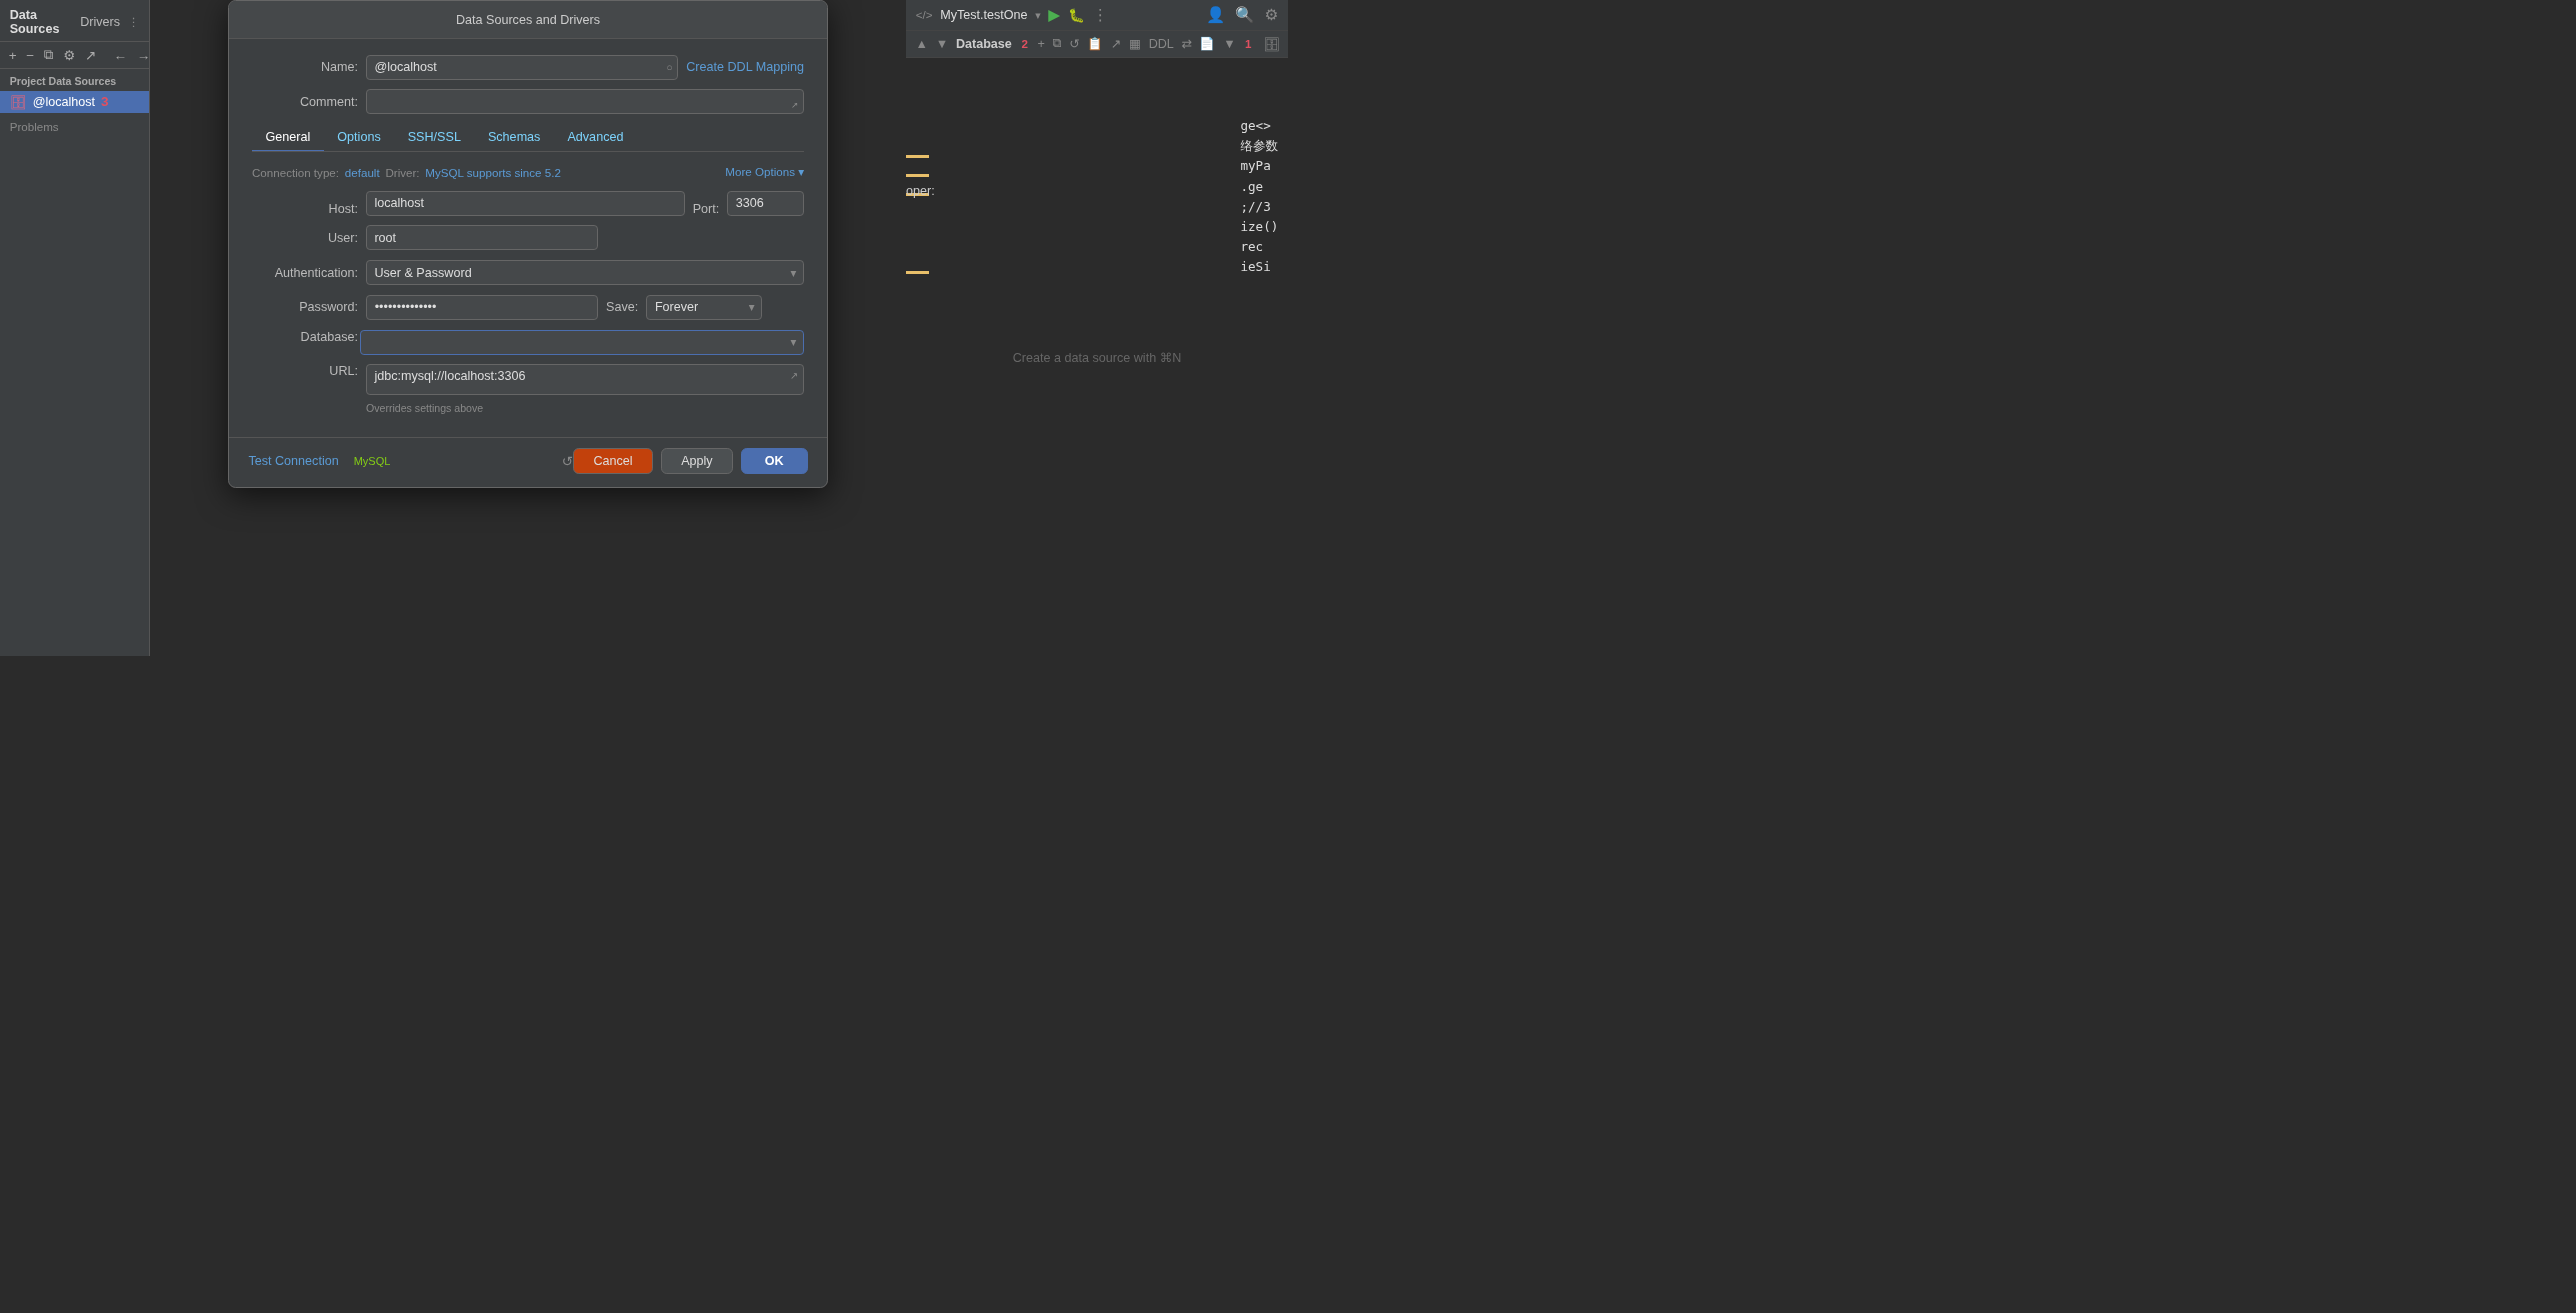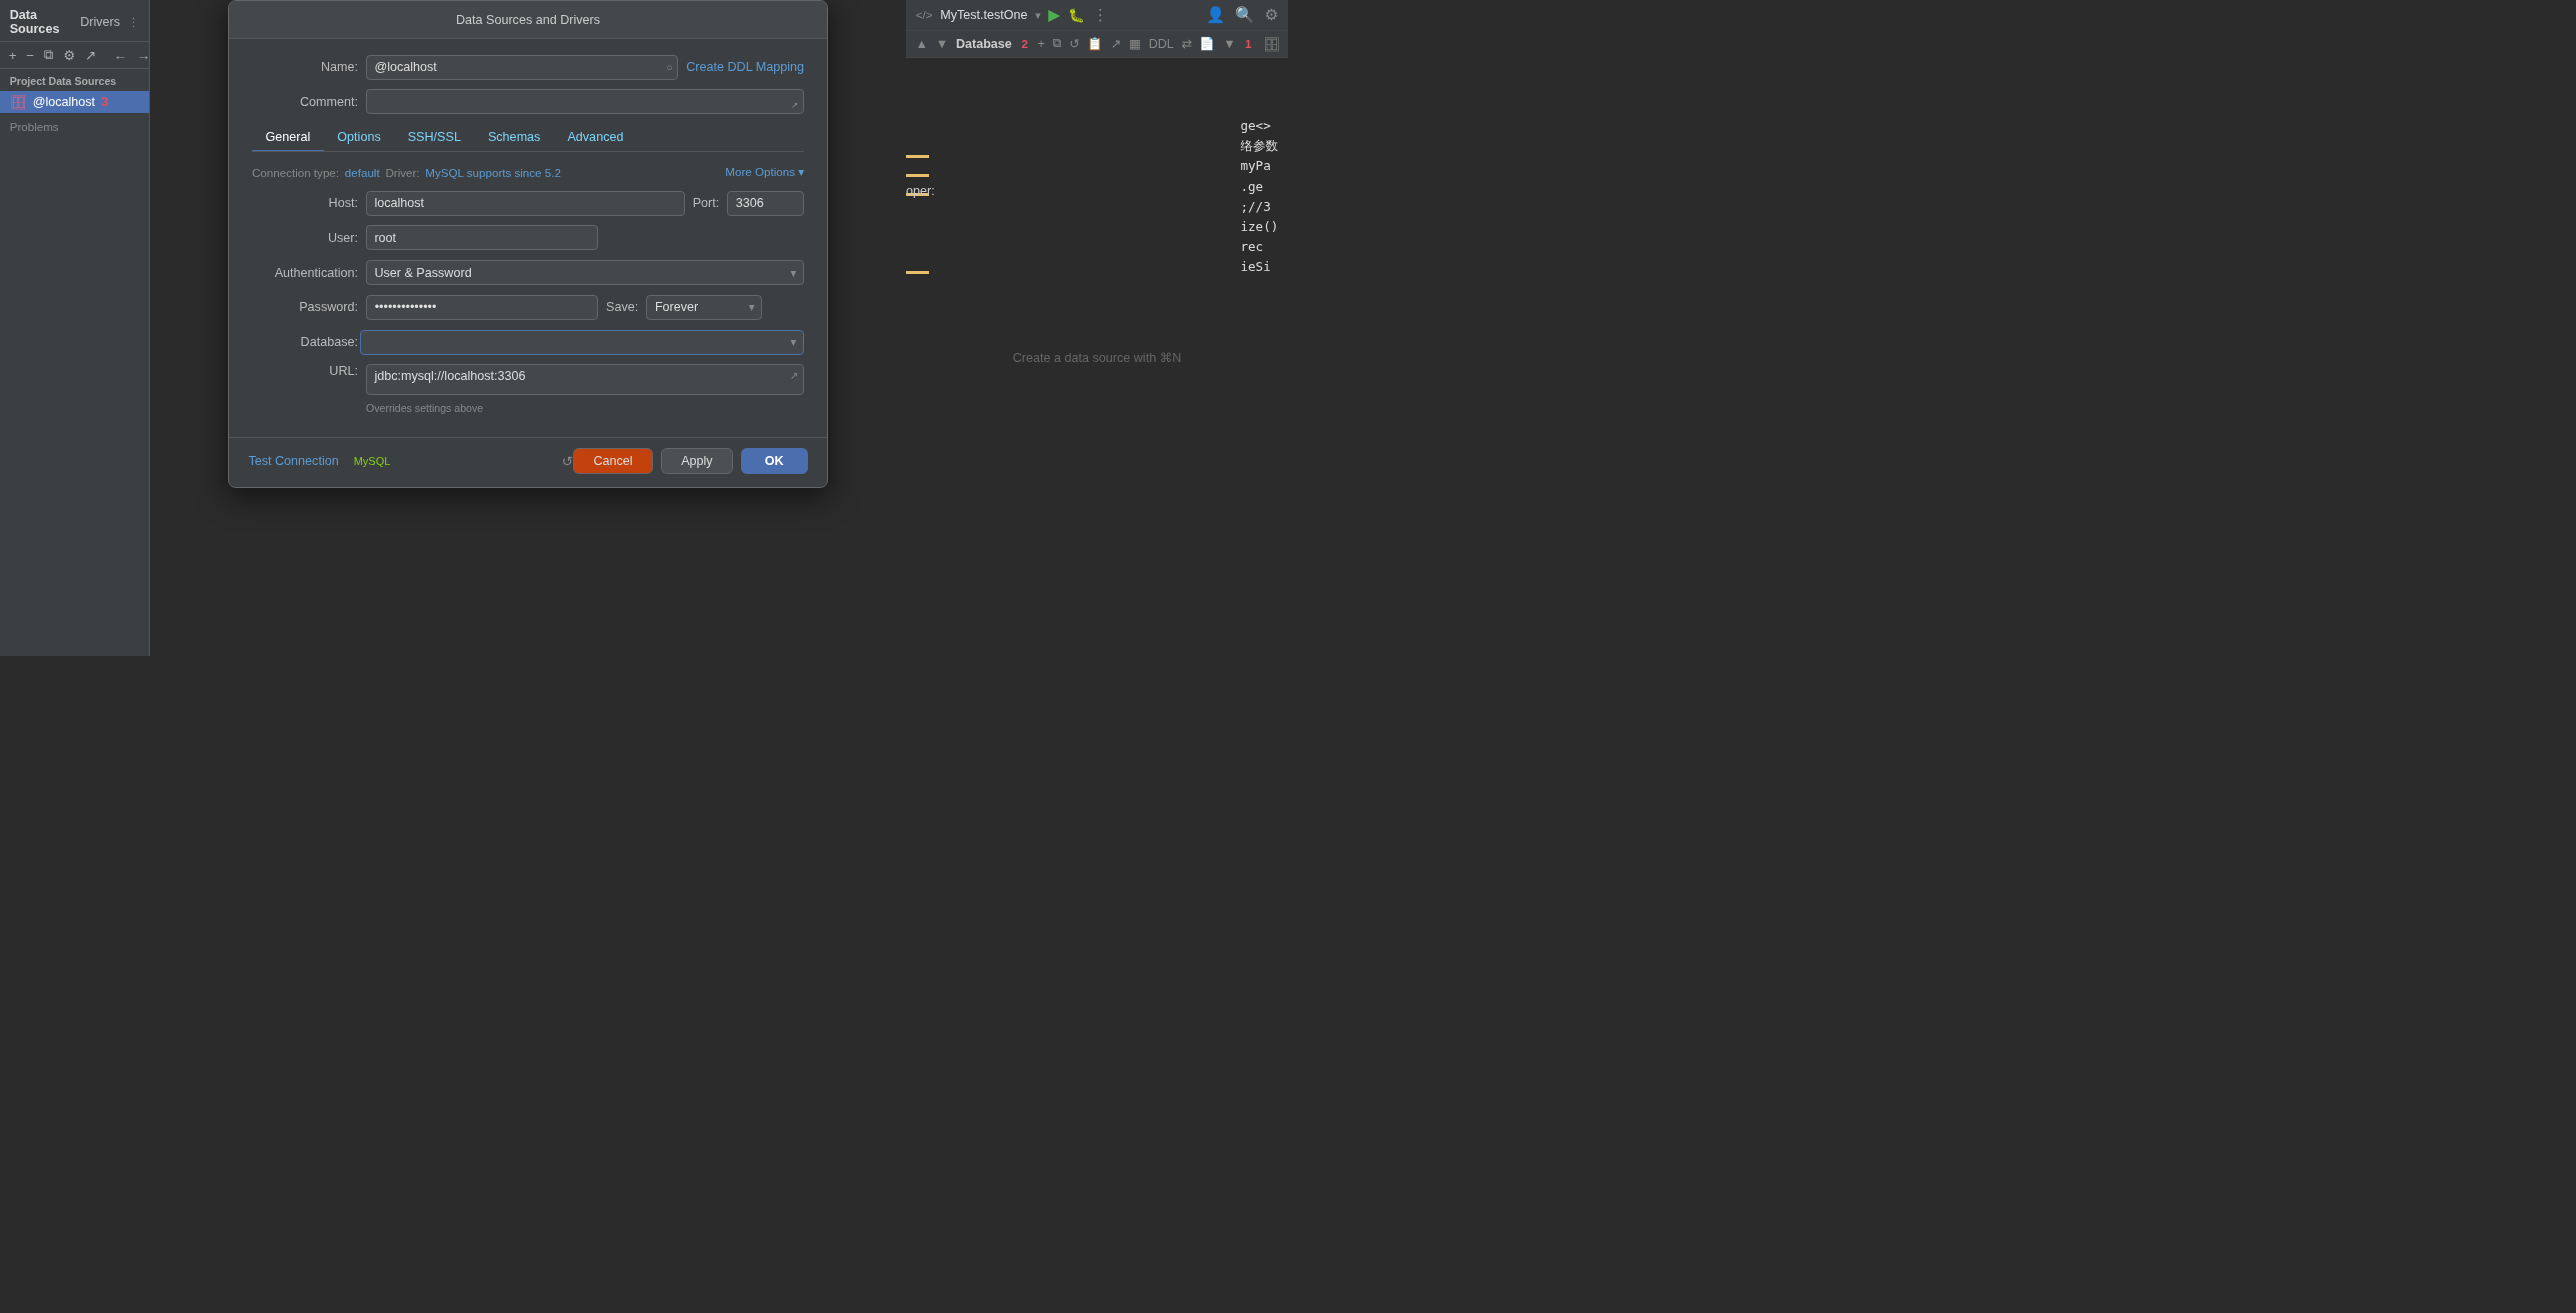--- a/index.html
+++ b/index.html
@@ -205,21 +205,21 @@
 
     .more-options {
       margin-left: auto;
       color: #5b9bd5;
       cursor: pointer;
       font-size: 11.6px;
     }
 
     .host-port-row {
       display: flex;
-      align-items: center;
+      align-items: flex-end;
       gap: 7.7px;
       margin-bottom: 9.7px;
     }
 
     .host-input {
       flex: 1;
       background: #45484a;
       border: 1px solid #666;
       border-radius: 3.9px;
       color: #ddd;
@@ -298,21 +298,21 @@
       right: 7.7px;
       top: 50%;
       transform: translateY(-50%);
       color: #888;
       pointer-events: none;
       font-size: 11.6px;
     }
 
     .db-row {
       display: flex;
-      align-items: center;
+      align-items: flex-start;
       gap: 2px;
       margin-bottom: 9.7px;
     }
 
     .db-select-wrapper {
       flex: 1;
       position: relative;
     }
 
     .db-select-wrapper input {

